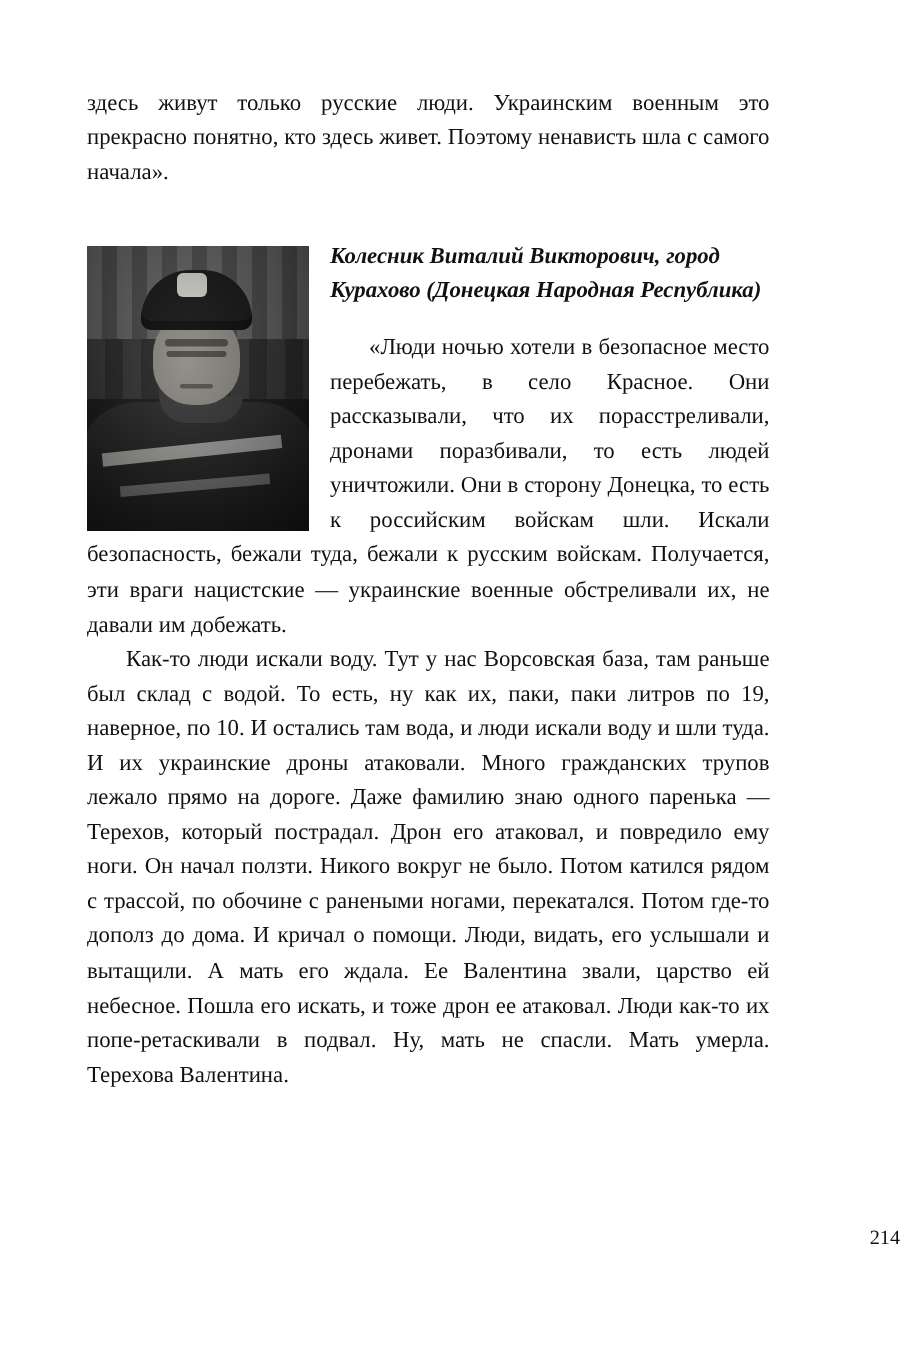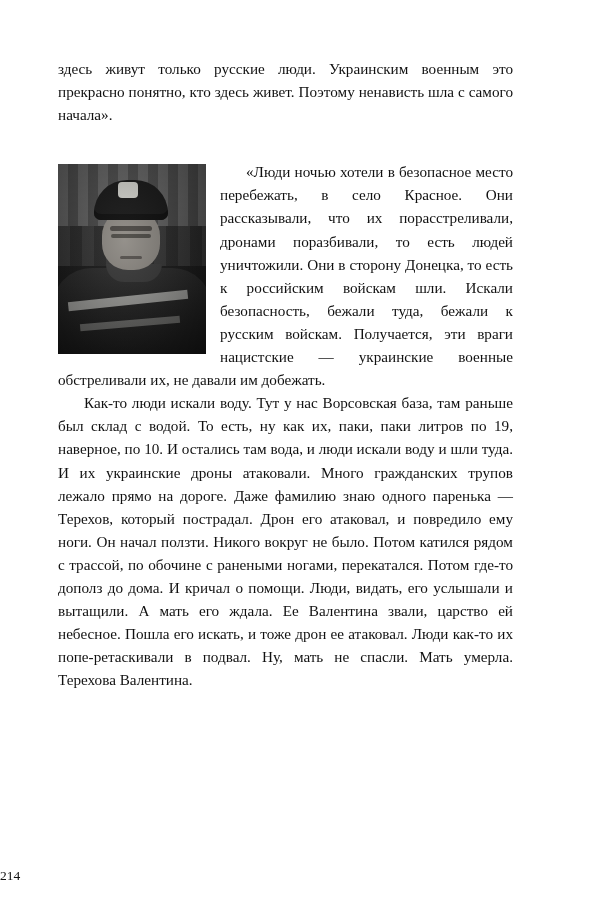--- a/index.html
+++ b/index.html
@@ -169,22 +169,22 @@
   .clearfix::after {
     content: "";
     display: block;
     clear: both;
   }
   .para-gap { margin-top: 0; }
   .page-number {
     position: absolute;
     left: 0;
     right: 0;
-    top: 868px;
-    text-align: left;
+    top: 817px;
+    text-align: right;
     font-size: 13.5px;
     font-family: "Liberation Serif", serif;
     color: #111111;
   }
 </style>
 </head>
 <body>
 
 <div class="page">
   <div class="content">
@@ -202,20 +202,21 @@
         <div class="stripe2"></div>
         <div class="face"></div>
         <div class="brow"></div>
         <div class="eyes"></div>
         <div class="mouth"></div>
         <div class="helmet"></div>
         <div class="lamp"></div>
         <div class="vignette"></div>
       </div>
 
+      <p class="speaker">Колесник Виталий Викторович, город Курахово (Донецкая Народная Республика)</p>
 
       <p class="body-text indent">«Люди ночью хотели в безопасное место перебежать, в село Красное. Они рассказывали, что их порасстреливали, дронами поразбивали, то есть людей уничтожили. Они в сторону Донецка, то есть к российским войскам шли. Искали безопасность, бежали туда, бежали к русским войскам. Получается, эти враги нацистские — украинские военные обстреливали их, не давали им добежать.</p>
     </div>
 
     <p class="body-text indent para-gap">Как-то люди искали воду. Тут у нас Ворсовская база, там раньше был склад с водой. То есть, ну как их, паки, паки литров по 19, наверное, по 10. И остались там вода, и люди искали воду и шли туда. И их украинские дроны атаковали. Много гражданских трупов лежало прямо на дороге. Даже фамилию знаю одного паренька — Терехов, который пострадал. Дрон его атаковал, и повредило ему ноги. Он начал ползти. Никого вокруг не было. Потом катился рядом с трассой, по обочине с ранеными ногами, перекатался. Потом где-то дополз до дома. И кричал о помощи. Люди, видать, его услышали и вытащили. А мать его ждала. Ее Валентина звали, царство ей небесное. Пошла его искать, и тоже дрон ее атаковал. Люди как-то их попе-ретаскивали в подвал. Ну, мать не спасли. Мать умерла. Терехова Валентина.</p>
   </div>
 
   <div class="page-number">214</div>
 </div>
 

